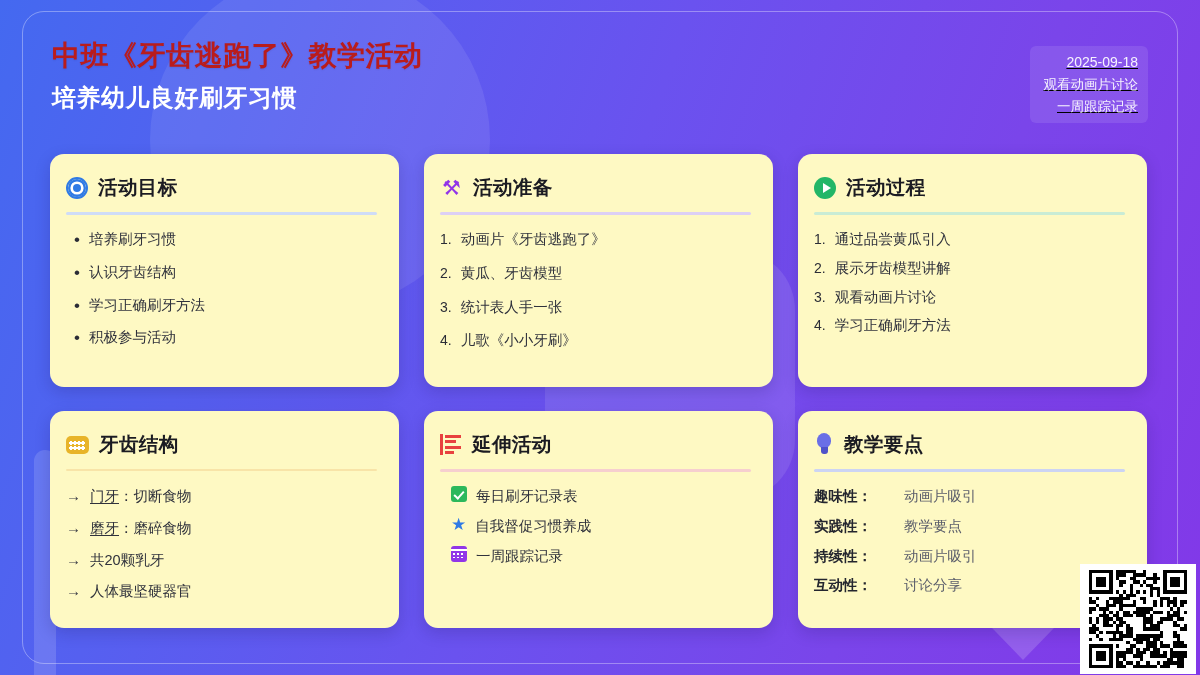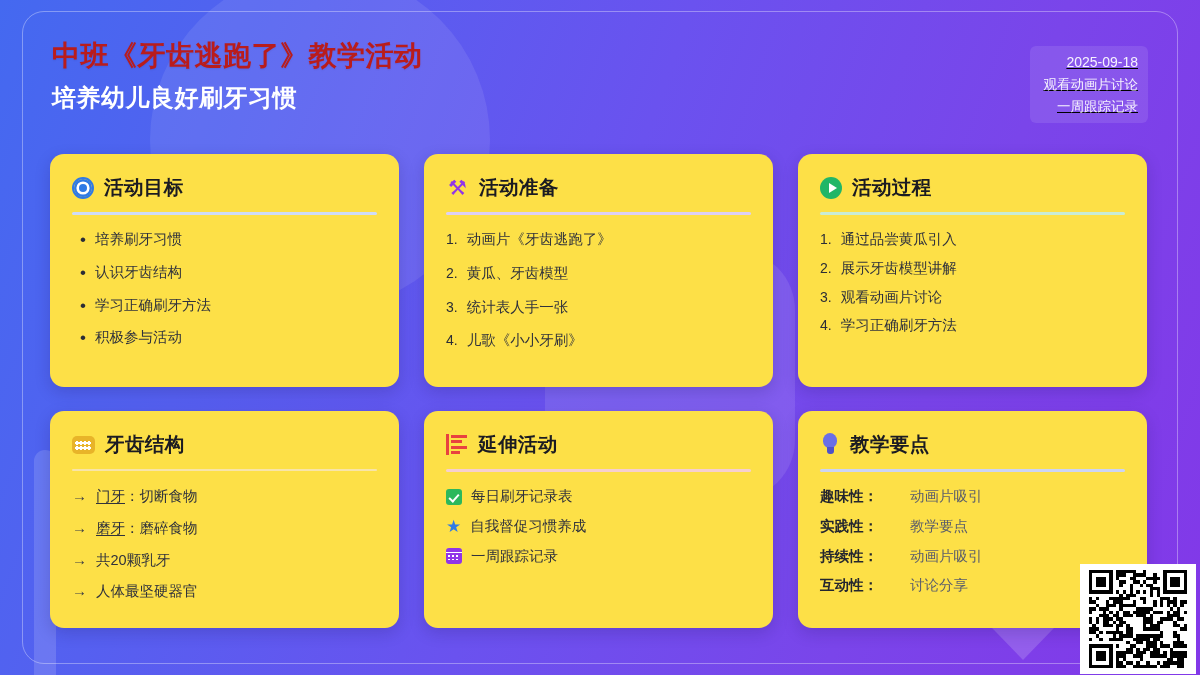--- a/index.html
+++ b/index.html
@@ -57,21 +57,21 @@
   }
   .meta div{ color:rgba(255,255,255,.93); font-size:13.5px; line-height:1.62; }
   .meta .meta-date{ font-size:14px; }
   
   .grid{
     position:absolute; left:50px; top:154px; width:1100px;
     display:grid; grid-template-columns:repeat(3,349px);
     grid-template-rows:233px 217px; gap:24px 25px;
   }
   .card{
-    background:#fde047; border-radius:14px; padding:20px 22px 16px 22px;
+    background:#fef9c3; border-radius:14px; padding:20px 22px 16px 16px;
     box-shadow:0 5px 16px rgba(30,20,90,.20);
     display:flex; flex-direction:column; overflow:hidden;
   }
   .card-head{ display:flex; align-items:center; gap:10px; }
   .card-title{ font-size:19.5px; font-weight:700; color:#1b1b22; letter-spacing:.4px; }
   .rule{ height:3px; border-radius:2px; margin-top:11px; width:100%; }
   .c1 .rule{ background:#cfdcf7; }
   .c2 .rule{ background:#ddd0f5; }
   .c3 .rule{ background:#c9ecd5; }
   .c4 .rule{ background:#f8e4a8; }
@@ -79,21 +79,21 @@
   .c6 .rule{ background:#ccd4f3; }
   .items{ margin-top:14px; display:flex; flex-direction:column; }
   .item{
     font-size:14.5px; color:#30323c; display:flex; align-items:baseline; gap:9px;
     line-height:1.5;
   }
   .c1 .item{ margin-bottom:11px; padding-left:8px; }
   .c2 .item{ margin-bottom:12px; }
   .c3 .item{ margin-bottom:7px; }
   .c4 .item{ margin-bottom:9px; }
-  .c5 .item{ margin-bottom:8px; align-items:center; }
+  .c5 .item{ margin-bottom:8px; align-items:flex-start;margin-left:11px; }
   .c6 .item{ margin-bottom:8px;gap:32px; }
   .mark{ color:#2b2d36; flex:0 0 auto; font-size:14px; }
   .bullet-dot{ font-size:17px; line-height:1; position:relative; top:1px; }
   .arrow{ font-size:15px; color:#3a3c46; }
   .ul{ text-decoration:underline; text-underline-offset:2px; }
   .kv-key{ font-weight:700; color:#24262f; }
   .kv-val{ color:#5b5e6b; }
   
   .ic{ flex:0 0 auto; display:inline-flex; align-items:center; justify-content:center; }
   .ic-target{ width:22px;height:22px;border-radius:50%;border:2.6px solid #2f7ae5; position:relative; }

